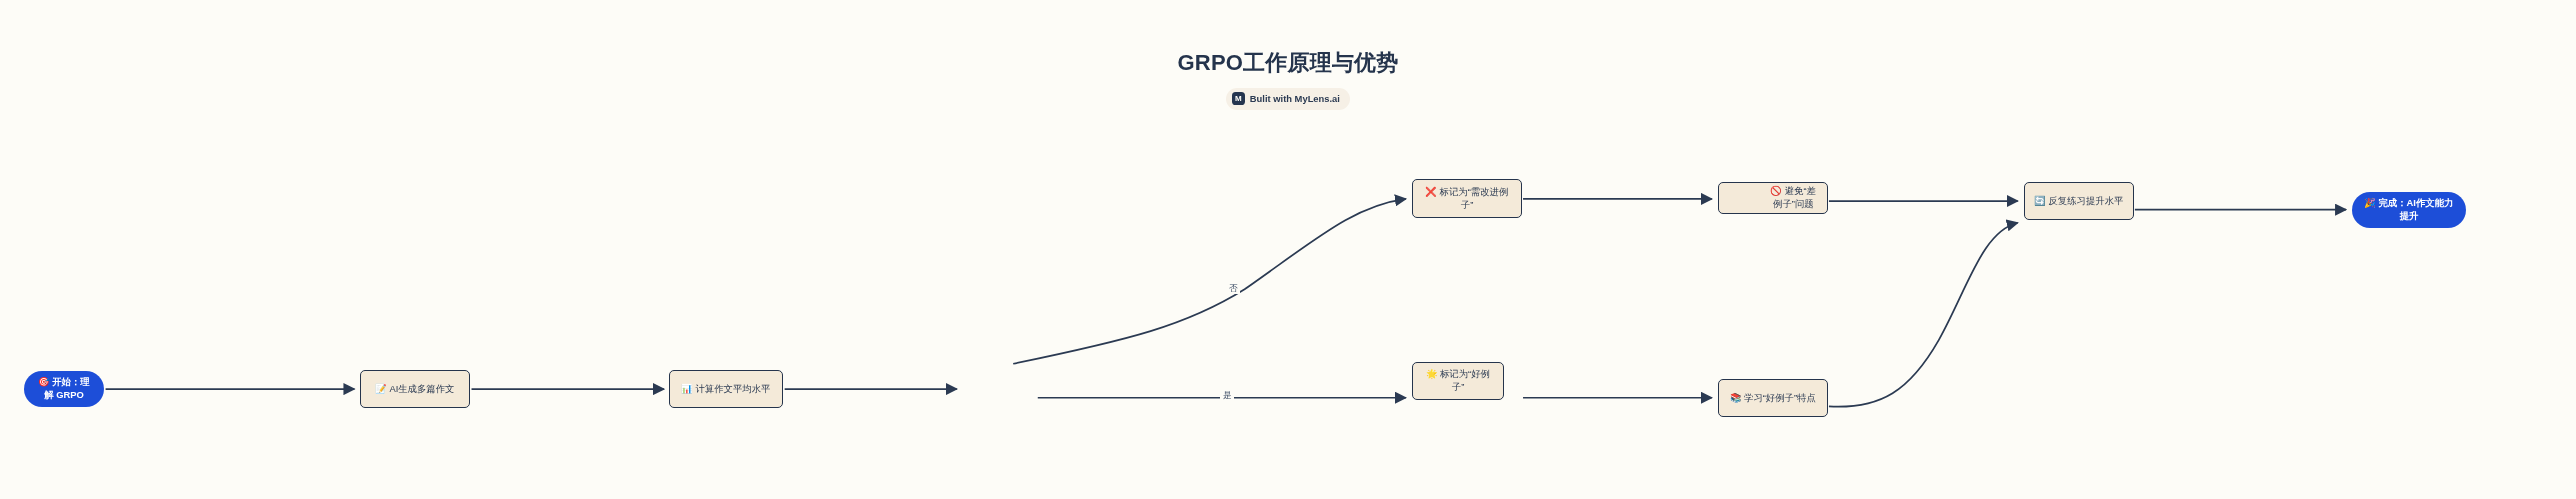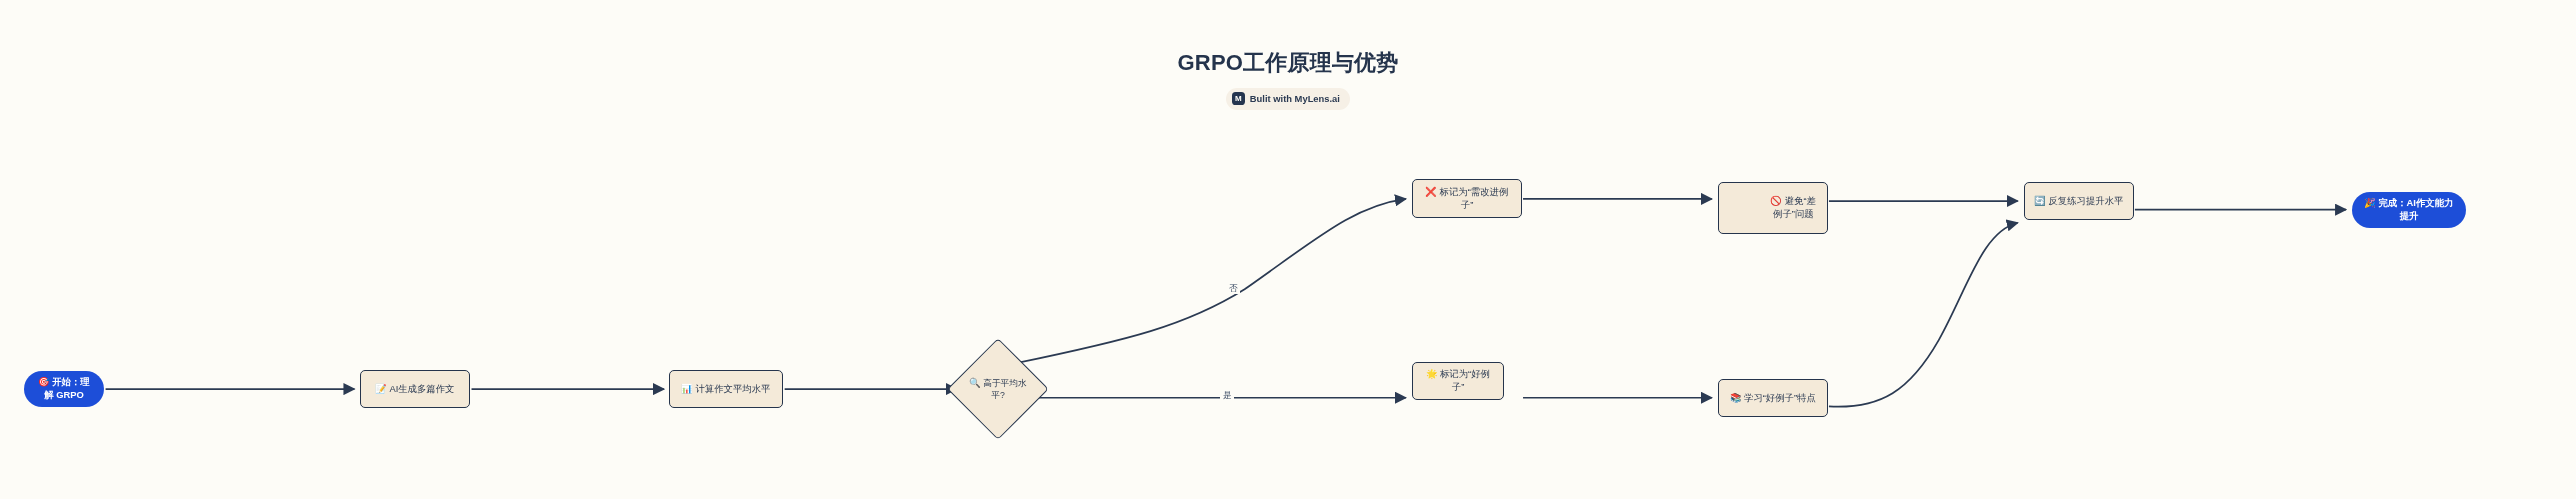--- a/index.html
+++ b/index.html
@@ -184,32 +184,26 @@
   </div>
 
   <div class="node process" style="left:360px; top:370px; width:110px; height:38px;text-align:center;">
     <span><span class="emoji">📝</span><span class="label">AI生成多篇作文</span></span>
   </div>
 
   <div class="node process" style="left:669px; top:370px; width:114px; height:38px;">
     <span><span class="emoji">📊</span><span class="label">计算作文平均水平</span></span>
   </div>
 
-  <div class="decision-wrap" style="left:962px; top:353px; width:72px; height:72px;">
-    <div class="decision-shape"></div>
-    <div class="decision-text">
-      <span><span class="emoji">🔍</span><span class="label">高于平均水平?</span></span>
-    </div>
-  </div>
 
   <div class="node process" style="left:1412px; top:179px; width:110px; height:39px;">
     <span><span class="emoji">❌</span><span class="label">标记为“需改进例子”</span></span>
   </div>
 
-  <div class="node process" style="left:1718px; top:182px; width:110px; height:52px;padding-left:48px;">
+  <div class="node process" style="left:1718px; top:182px; width:110px; height:32px;padding-left:48px;">
     <span><span class="emoji">🚫</span><span class="label">避免“差例子”问题</span></span>
   </div>
 
   <div class="node process" style="left:1412px; top:362px; width:92px; height:38px;">
     <span><span class="emoji">🌟</span><span class="label">标记为“好例子”</span></span>
   </div>
 
   <div class="node process" style="left:1718px; top:379px; width:110px; height:38px;">
     <span><span class="emoji">📚</span><span class="label">学习“好例子”特点</span></span>
   </div>

